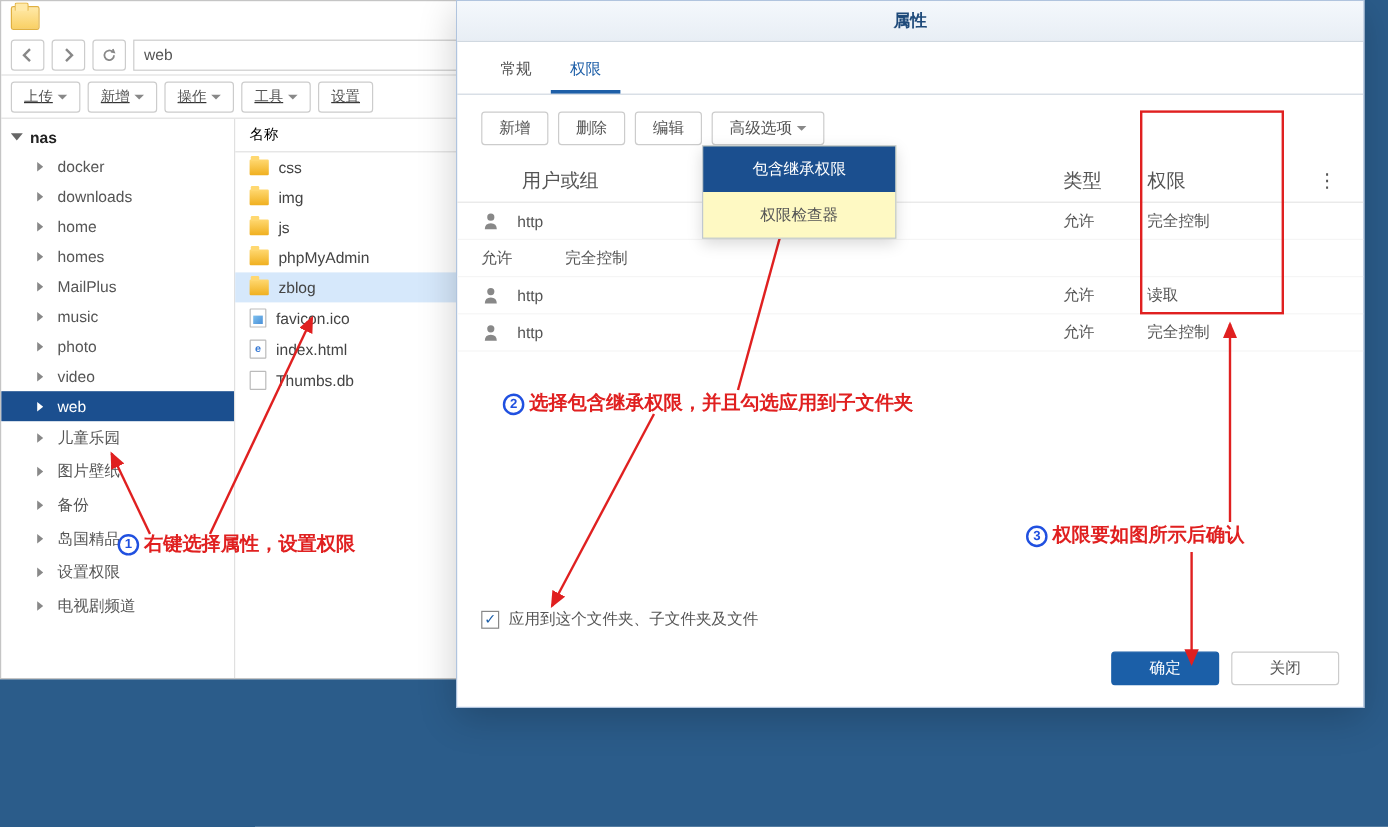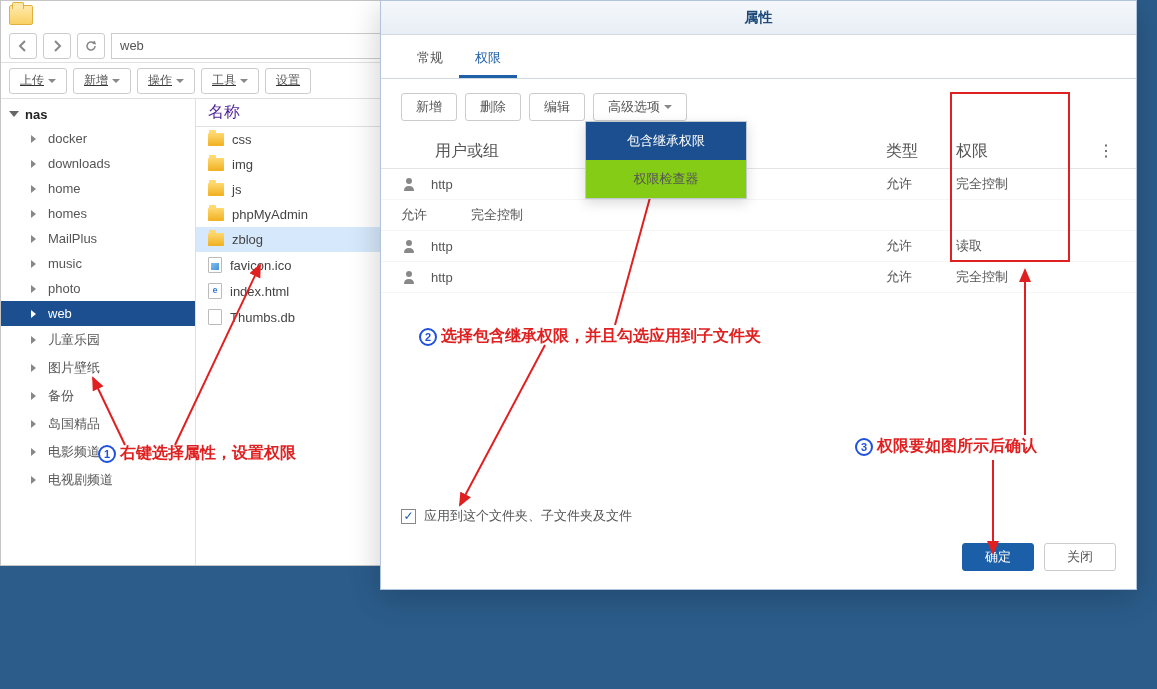--- a/index.html
+++ b/index.html
@@ -23,59 +23,59 @@
     .fm-body { display: flex; height: calc(100% - 98px); }
     .fm-tree { width: 195px; border-right: 1px solid #e0e0e0; overflow: auto; padding: 4px 0; }
     .tree-root { display: flex; align-items: center; padding: 4px 8px; gap: 6px; cursor: pointer; font-weight: bold; color: #222; text-align: center; }
     .tree-item { display: flex; align-items: center; padding: 5px 8px 5px 30px; gap: 8px; cursor: pointer; color: #555; }
     .tree-item.selected { background: #1b4f8f; color: #fff; }
     .tree-item.selected .caret-right { border-left-color: #fff; }
     .caret-down { border: 5px solid transparent; border-top: 6px solid #666; margin-top: 4px; }
     .caret-right { border: 4px solid transparent; border-left: 5px solid #888; }
     
     .fm-list { flex: 1; }
-    .fm-list-header { height: 28px; border-bottom: 1px solid #e0e0e0; display: flex; align-items: center; padding: 0 12px; color: #4c1d95; font-size: 16px; }
+    .fm-list-header { height: 28px; border-bottom: 1px solid #e0e0e0; display: flex; align-items: center; padding: 0 12px; color: #000000; font-size: 12px; }
     .fm-list-item { display: flex; align-items: center; padding: 5px 12px; gap: 8px; cursor: pointer; color: #444; }
     .fm-list-item.selected { background: #d6e8fb; }
     .folder-icon { width: 16px; height: 13px; background: linear-gradient(#ffd870, #f0b020); border-radius: 1px; position: relative; flex-shrink: 0; }
     .folder-icon::before { content:''; position:absolute; top:-3px; left:1px; width:7px; height:4px; background:#ffd870; border-radius:1px 1px 0 0; }
     .file-icon { width: 14px; height: 16px; border: 1px solid #bbb; background: #fff; border-radius: 1px; flex-shrink: 0; position: relative; }
     .file-icon.img::after { content:''; position:absolute; left:2px; right:2px; top:5px; bottom:2px; background: linear-gradient(135deg,#7ec0ee,#4a90d9); }
     .file-icon.html::after { content:'e'; position:absolute; left:0; right:0; top:1px; text-align:center; font-size:9px; color:#3a7bd5; font-weight:bold; }
     
     
     .props-dialog { position: absolute; left: 380px; top: 0; width: 757px; height: 590px; background: #fff; border: 1px solid #b0c4de; box-shadow: 0 8px 30px rgba(0,0,0,0.2); }
     .props-title { height: 34px; background: linear-gradient(#f4f8fc, #e8eef5); border-bottom: 1px solid #d0d8e0; display: flex; align-items: center; justify-content: center; font-weight: bold; color: #1e4a7a; font-size: 14px; }
     
     .props-tabs { display: flex; border-bottom: 1px solid #d0d8e0; padding: 0 20px; margin-top: 6px; }
     .tab { padding: 8px 16px; cursor: pointer; color: #555; border-bottom: 3px solid transparent; }
     .tab.active { color: #1e5fa8; border-bottom-color: #1e5fa8; }
     
     .props-toolbar { display: flex; gap: 8px; padding: 14px 20px; position: relative; }
     .p-btn { height: 28px; padding: 0 14px; border: 1px solid #ccc; background: #fff; border-radius: 3px; cursor: pointer; font-size: 13px; color: #555; display: flex; align-items: center; gap: 4px; }
-    .dropdown-menu { position: absolute; top: 42px; left: 204px; width: 162px; background: #84cc16; border: 1px solid #c0c8d0; box-shadow: 0 4px 12px rgba(0,0,0,0.15); z-index: 10; }
+    .dropdown-menu { position: absolute; top: 42px; left: 204px; width: 162px; background: #fef9c3; border: 1px solid #c0c8d0; box-shadow: 0 4px 12px rgba(0,0,0,0.15); z-index: 10; }
     .dropdown-item { padding: 10px 18px; cursor: pointer; color: #555; text-align: center; }
     .dropdown-item.highlight { background: #1b4f8f; color: #fff; }
     
     .perm-table-header { display: flex; padding: 6px 20px; border-bottom: 1px solid #e5e5e5; color: #555; font-size: 16px; }
     .perm-col-user { flex: 1; padding-left: 34px; }
     .perm-col-type { width: 70px; }
     .perm-col-perm { width: 140px; }
     .perm-col-menu { width: 20px; text-align: center; cursor: pointer; }
     
     .perm-row { display: flex; align-items: center; padding: 6px 20px; color: #555; border-bottom: 1px solid #f5f5f5; }
     .user-icon { width: 16px; height: 16px; margin-right: 14px; fill: #888; }
     
     .perm-highlight-box { position: absolute; border: 2px solid #e02020; pointer-events: none; }
     
     .apply-row { position: absolute; left: 20px; bottom: 64px; display: flex; align-items: center; gap: 8px; color: #555; }
     .checkbox { width: 15px; height: 15px; border: 1px solid #888; display: flex; align-items: center; justify-content: center; color: #1e5fa8; font-size: 12px; }
     
     .props-footer { position: absolute; right: 20px; bottom: 18px; display: flex; gap: 10px; }
-    .f-btn { height: 28px; width: 72px; border: 1px solid #ccc; border-radius: 3px; cursor: pointer; font-size: 13px; background: #fff; color: #555; }
+    .f-btn { height: 28px; width: 90px; border: 1px solid #ccc; border-radius: 3px; cursor: pointer; font-size: 13px; background: #fff; color: #555; }
     .f-btn.primary { background: #1b5fa8; border-color: #1b5fa8; color: #fff; }
     
     
     .annotation { position: absolute; color: #e02020; font-size: 16px; font-weight: bold; pointer-events: none; display: flex; align-items: center; gap: 4px; }
     .num-badge { width: 18px; height: 18px; border-radius: 50%; border: 2px solid #2050e0; color: #2050e0; display: inline-flex; align-items: center; justify-content: center; font-size: 11px; flex-shrink: 0; }
     
     .arrow-svg { position: absolute; pointer-events: none; }
   </style>
 </head>
 <body>
@@ -151,20 +151,24 @@
             <span>MailPlus</span>
           </div>
           <div class="tree-item">
             <span class="caret-right"></span>
             <span>music</span>
           </div>
           <div class="tree-item">
             <span class="caret-right"></span>
             <span>photo</span>
           </div>
+          <div class="tree-item">
+            <span class="caret-right"></span>
+            <span>video</span>
+          </div>
           <div class="tree-item selected">
             <span class="caret-right"></span>
             <span>web</span>
           </div>
           <div class="tree-item">
             <span class="caret-right"></span>
             <span>儿童乐园</span>
           </div>
           <div class="tree-item">
             <span class="caret-right"></span>
@@ -173,21 +177,21 @@
           <div class="tree-item">
             <span class="caret-right"></span>
             <span>备份</span>
           </div>
           <div class="tree-item">
             <span class="caret-right"></span>
             <span>岛国精品</span>
           </div>
           <div class="tree-item">
             <span class="caret-right"></span>
-            <span>电影频道</span>
+            <span>设置权限</span>
           </div>
           <div class="tree-item">
             <span class="caret-right"></span>
             <span>电视剧频道</span>
           </div>
         </div>
     </div>
     <div class="fm-list">
       <div class="fm-list-header">名称</div>
       <div id="list-items">

